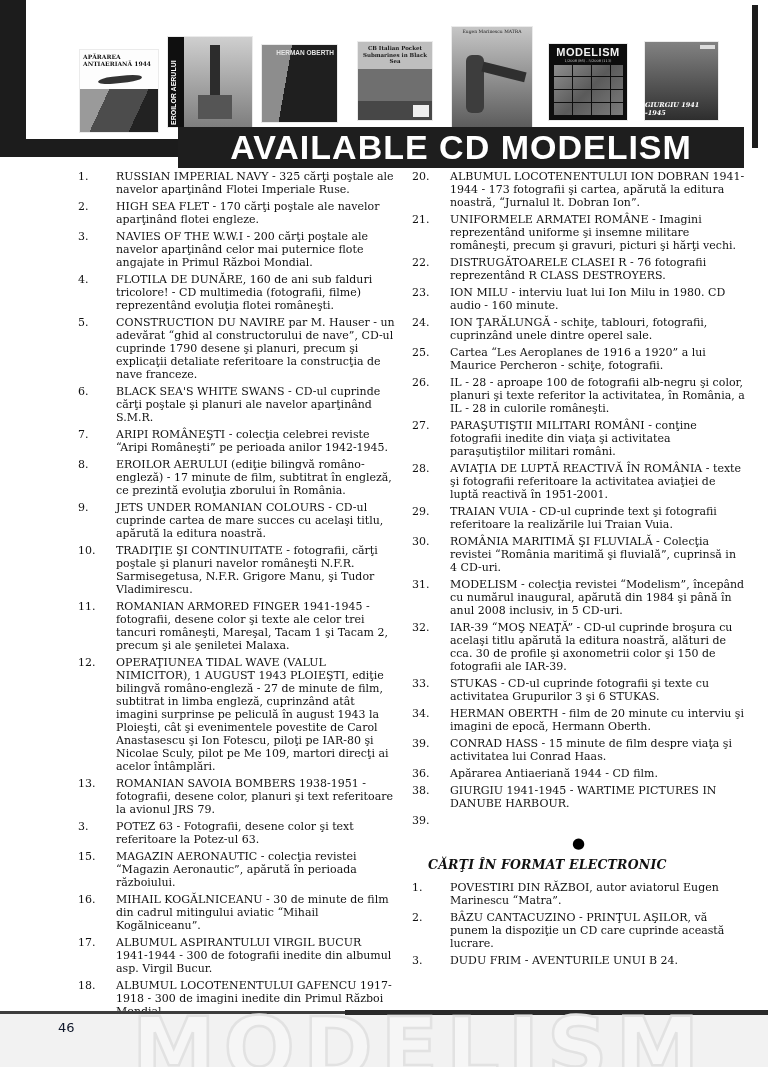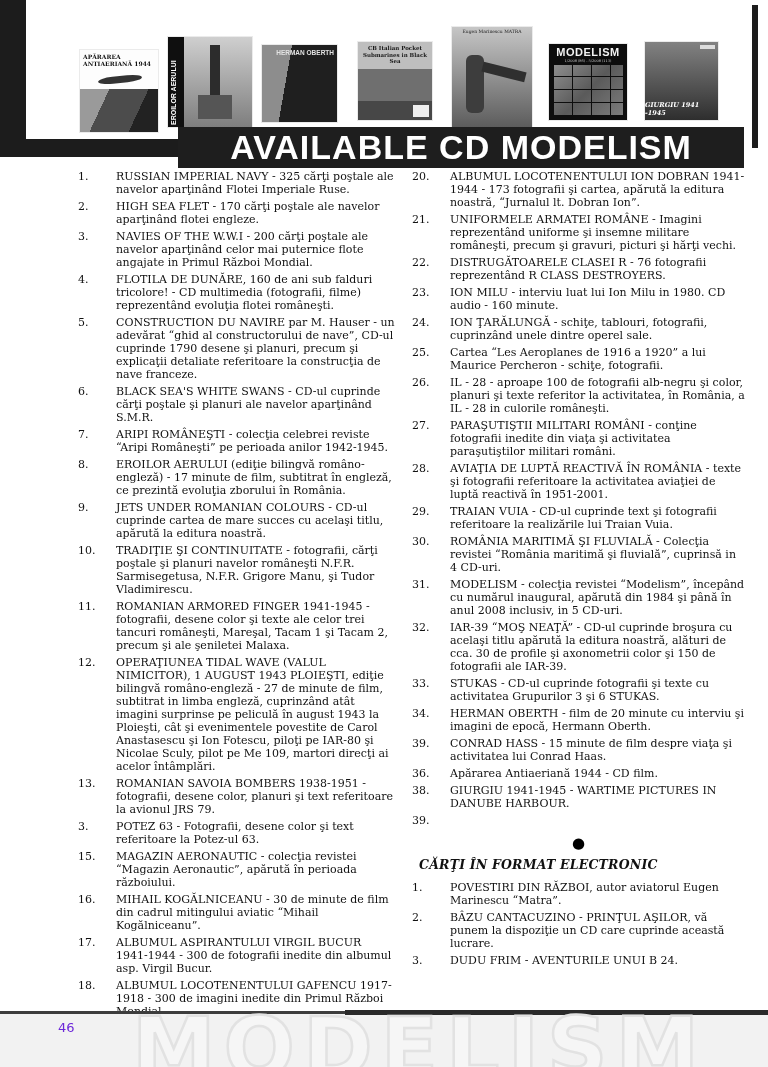--- a/index.html
+++ b/index.html
@@ -61,28 +61,28 @@
 
   
   .col{position:absolute;top:170px;font-size:11px;line-height:13px;}
   .col-left{left:78px;width:318px;}
   .col-right{left:412px;width:333px;}
   .li-row{display:flex;margin-bottom:4px;}
   .li-num{flex:none;width:38px;}
   .li-text{flex:1;}
 
   .bullet{width:100%;text-align:center;font-size:15px;margin:10px 0 6px 0;color:#000;}
-  .e-heading{font-weight:700;font-style:italic;font-size:12.5px;margin:8px 0 10px 7px;letter-spacing:.2px;}
+  .e-heading{font-weight:700;font-style:italic;font-size:12.5px;margin:8px 0 10px 16px;letter-spacing:.2px;}
 
   
   .foot-band{position:absolute;left:0;top:1011px;width:768px;height:56px;background:#f2f2f2;}
   .rule{position:absolute;left:0;top:1011px;width:768px;height:3px;background:#3d3d3d;}
   .rule2{position:absolute;left:345px;top:1010px;width:423px;height:5px;background:#2a2a2a;}
   .pagenum{position:absolute;left:58px;top:1020px;font-family:"DejaVu Sans", sans-serif;
-           font-size:13px;color:#6d28d9;}
+           font-size:13px;color:#0f172a;}
   .watermark{position:absolute;left:132px;top:1006px;font-family:"DejaVu Sans", sans-serif;
              font-weight:700;font-size:84px;letter-spacing:8px;line-height:1;
              color:#f6f6f6;-webkit-text-stroke:2.5px #e2e2e2;white-space:nowrap;}
 </style>
 </head>
 <body>
 
 <div class="page">
 
   <div class="vbar-left"></div>

